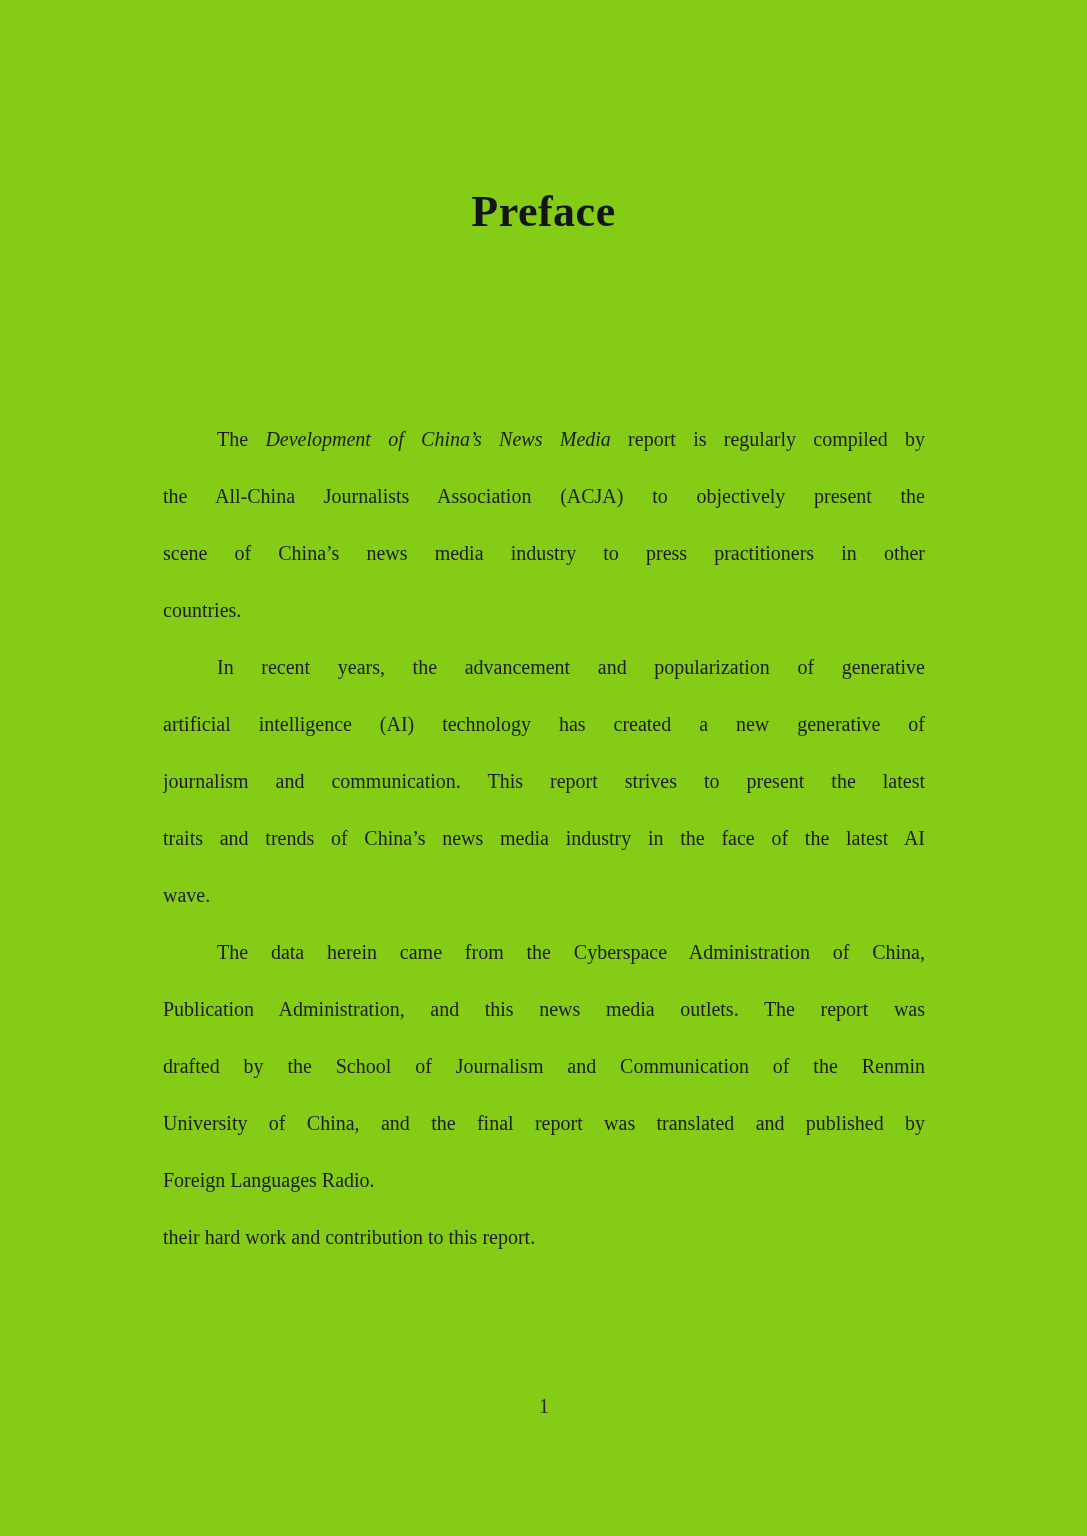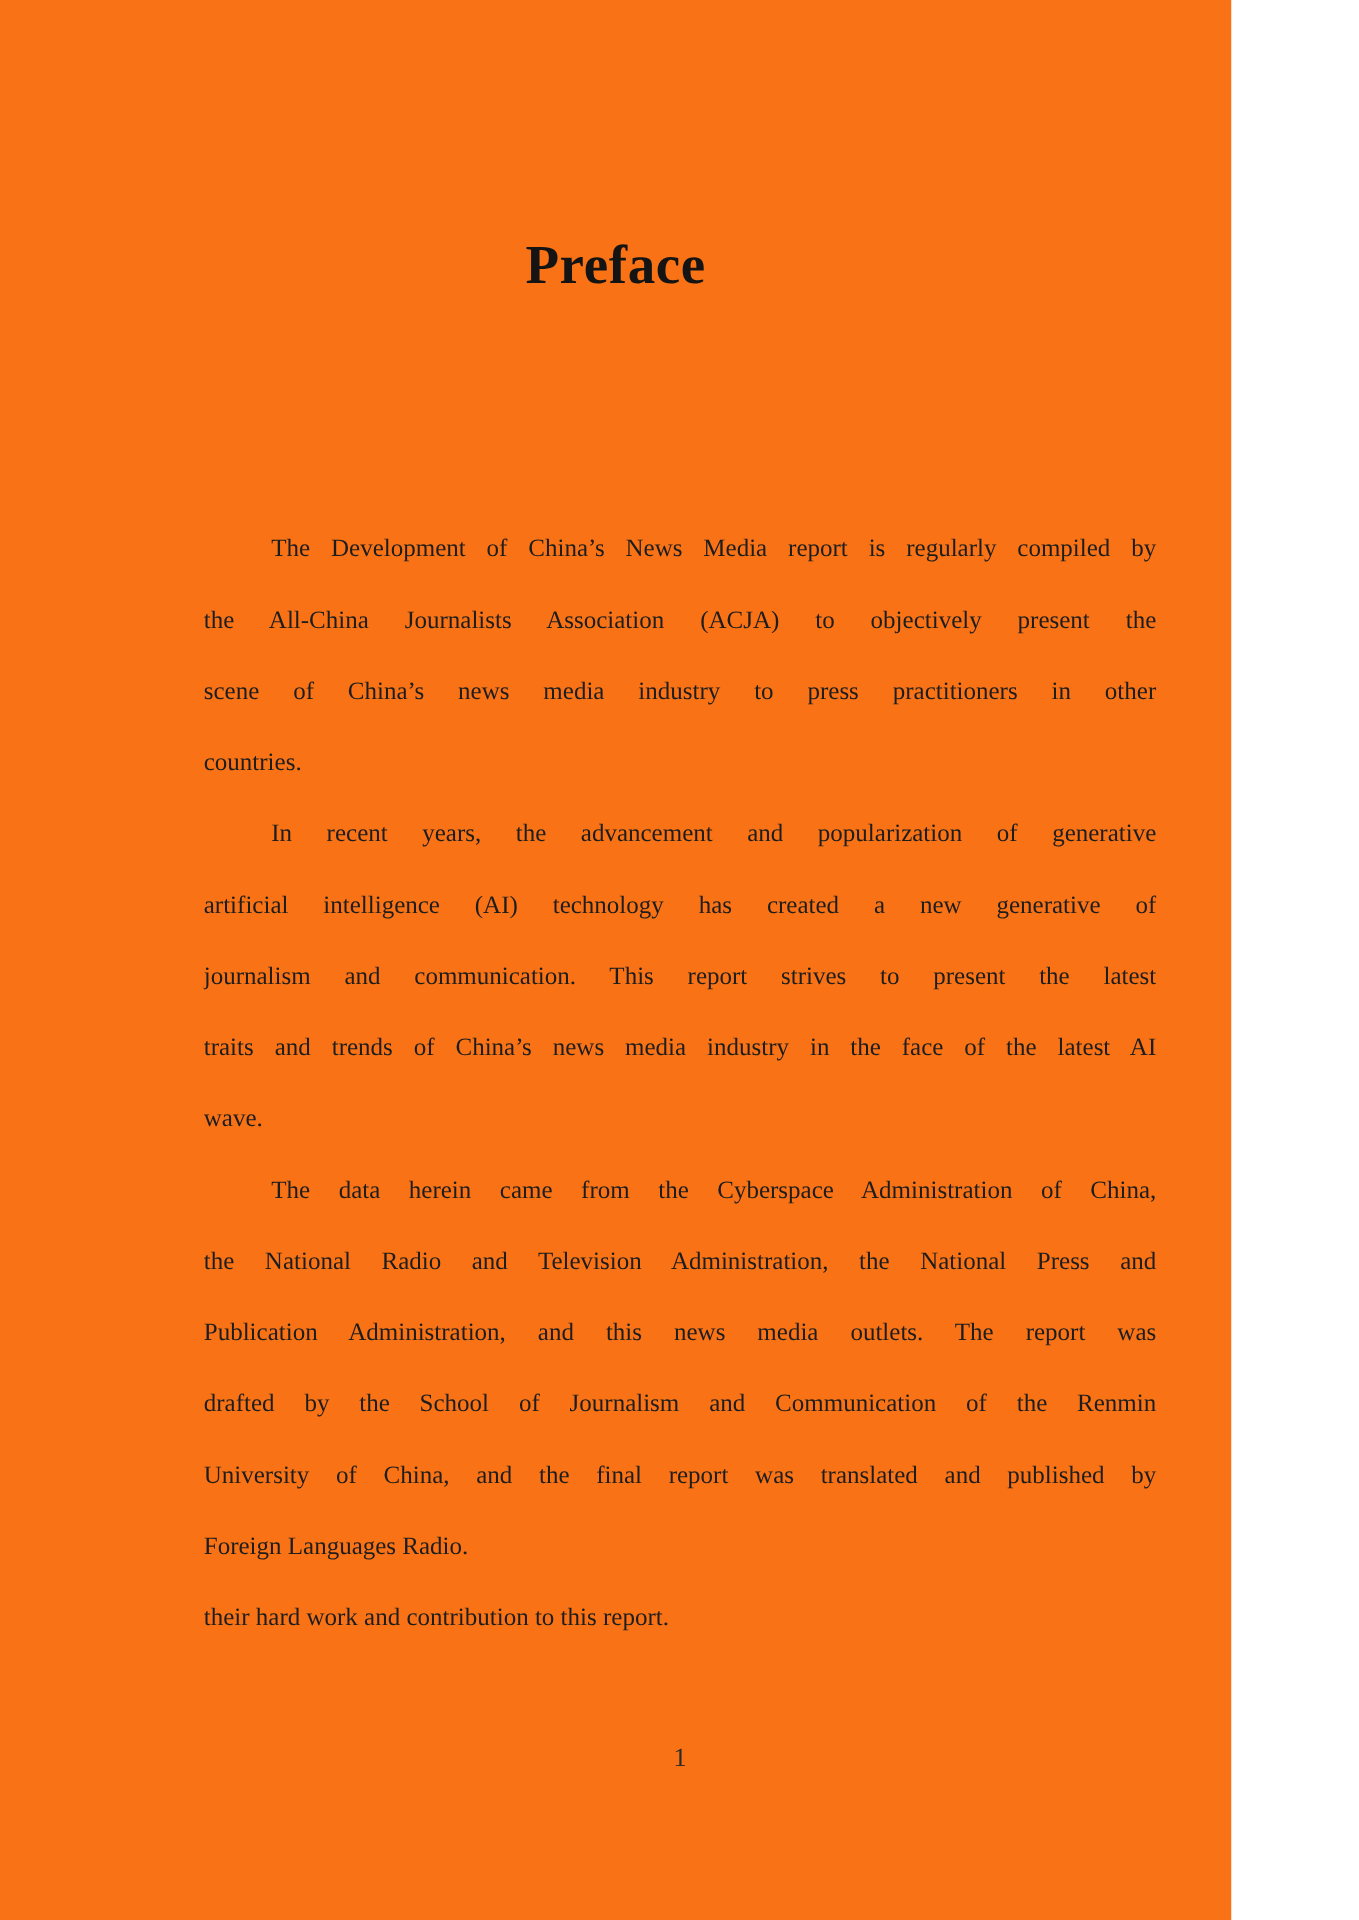--- a/index.html
+++ b/index.html
@@ -2,23 +2,23 @@
 <html><head>
 <meta charset="utf-8">
 <style>
   html, body {
     margin: 0;
     padding: 0;
     background: #ffffff;
   }
   .page {
     position: relative;
-    width: 985px;
+    width: 1087px;
     height: 1536px;
-    background: #f97316;
+    background: #84cc16;
     overflow: hidden;
     font-family: "Liberation Serif", "DejaVu Serif", serif;
     color: #1d1d1d;
   }
   .doc-title {
     position: absolute;
     top: 188px;
     left: 0;
     width: 100%;
     margin: 0;
@@ -44,20 +44,21 @@
     overflow: hidden;
     white-space: normal;
   }
   .line.para-first {
     text-indent: 54px;
   }
   .line.para-last {
     text-align-last: left;
   }
   .seg-italic {
+    font-style: italic;
   }
   .page-number {
     position: absolute;
     top: 1390px;
     left: 163px;
     width: 762px;
     text-align: center;
     font-size: 21px;
     line-height: 32px;
     color: #2a2a2a;
@@ -73,21 +74,20 @@
       <div class="line para-first"><span>The </span><span class="seg-italic">Development of China’s News Media</span><span> report is regularly compiled by</span></div>
       <div class="line"><span>the All-China Journalists Association (ACJA) to objectively present the</span></div>
       <div class="line"><span>scene of China’s news media industry to press practitioners in other</span></div>
       <div class="line para-last"><span>countries.</span></div>
       <div class="line para-first"><span>In recent years, the advancement and popularization of generative</span></div>
       <div class="line"><span>artificial intelligence (AI) technology has created a new generative of</span></div>
       <div class="line"><span>journalism and communication. This report strives to present the latest</span></div>
       <div class="line"><span>traits and trends of China’s news media industry in the face of the latest AI</span></div>
       <div class="line para-last"><span>wave.</span></div>
       <div class="line para-first"><span>The data herein came from the Cyberspace Administration of China,</span></div>
-      <div class="line"><span>the National Radio and Television Administration, the National Press and</span></div>
       <div class="line"><span>Publication Administration, and this news media outlets. The report was</span></div>
       <div class="line"><span>drafted by the School of Journalism and Communication of the Renmin</span></div>
       <div class="line"><span>University of China, and the final report was translated and published by</span></div>
       <div class="line para-last"><span>Foreign Languages Radio.</span></div>
       <div class="line para-last"><span>their hard work and contribution to this report.</span></div>
     </div>
 
   <div class="page-number">1</div>
 </div>
 

